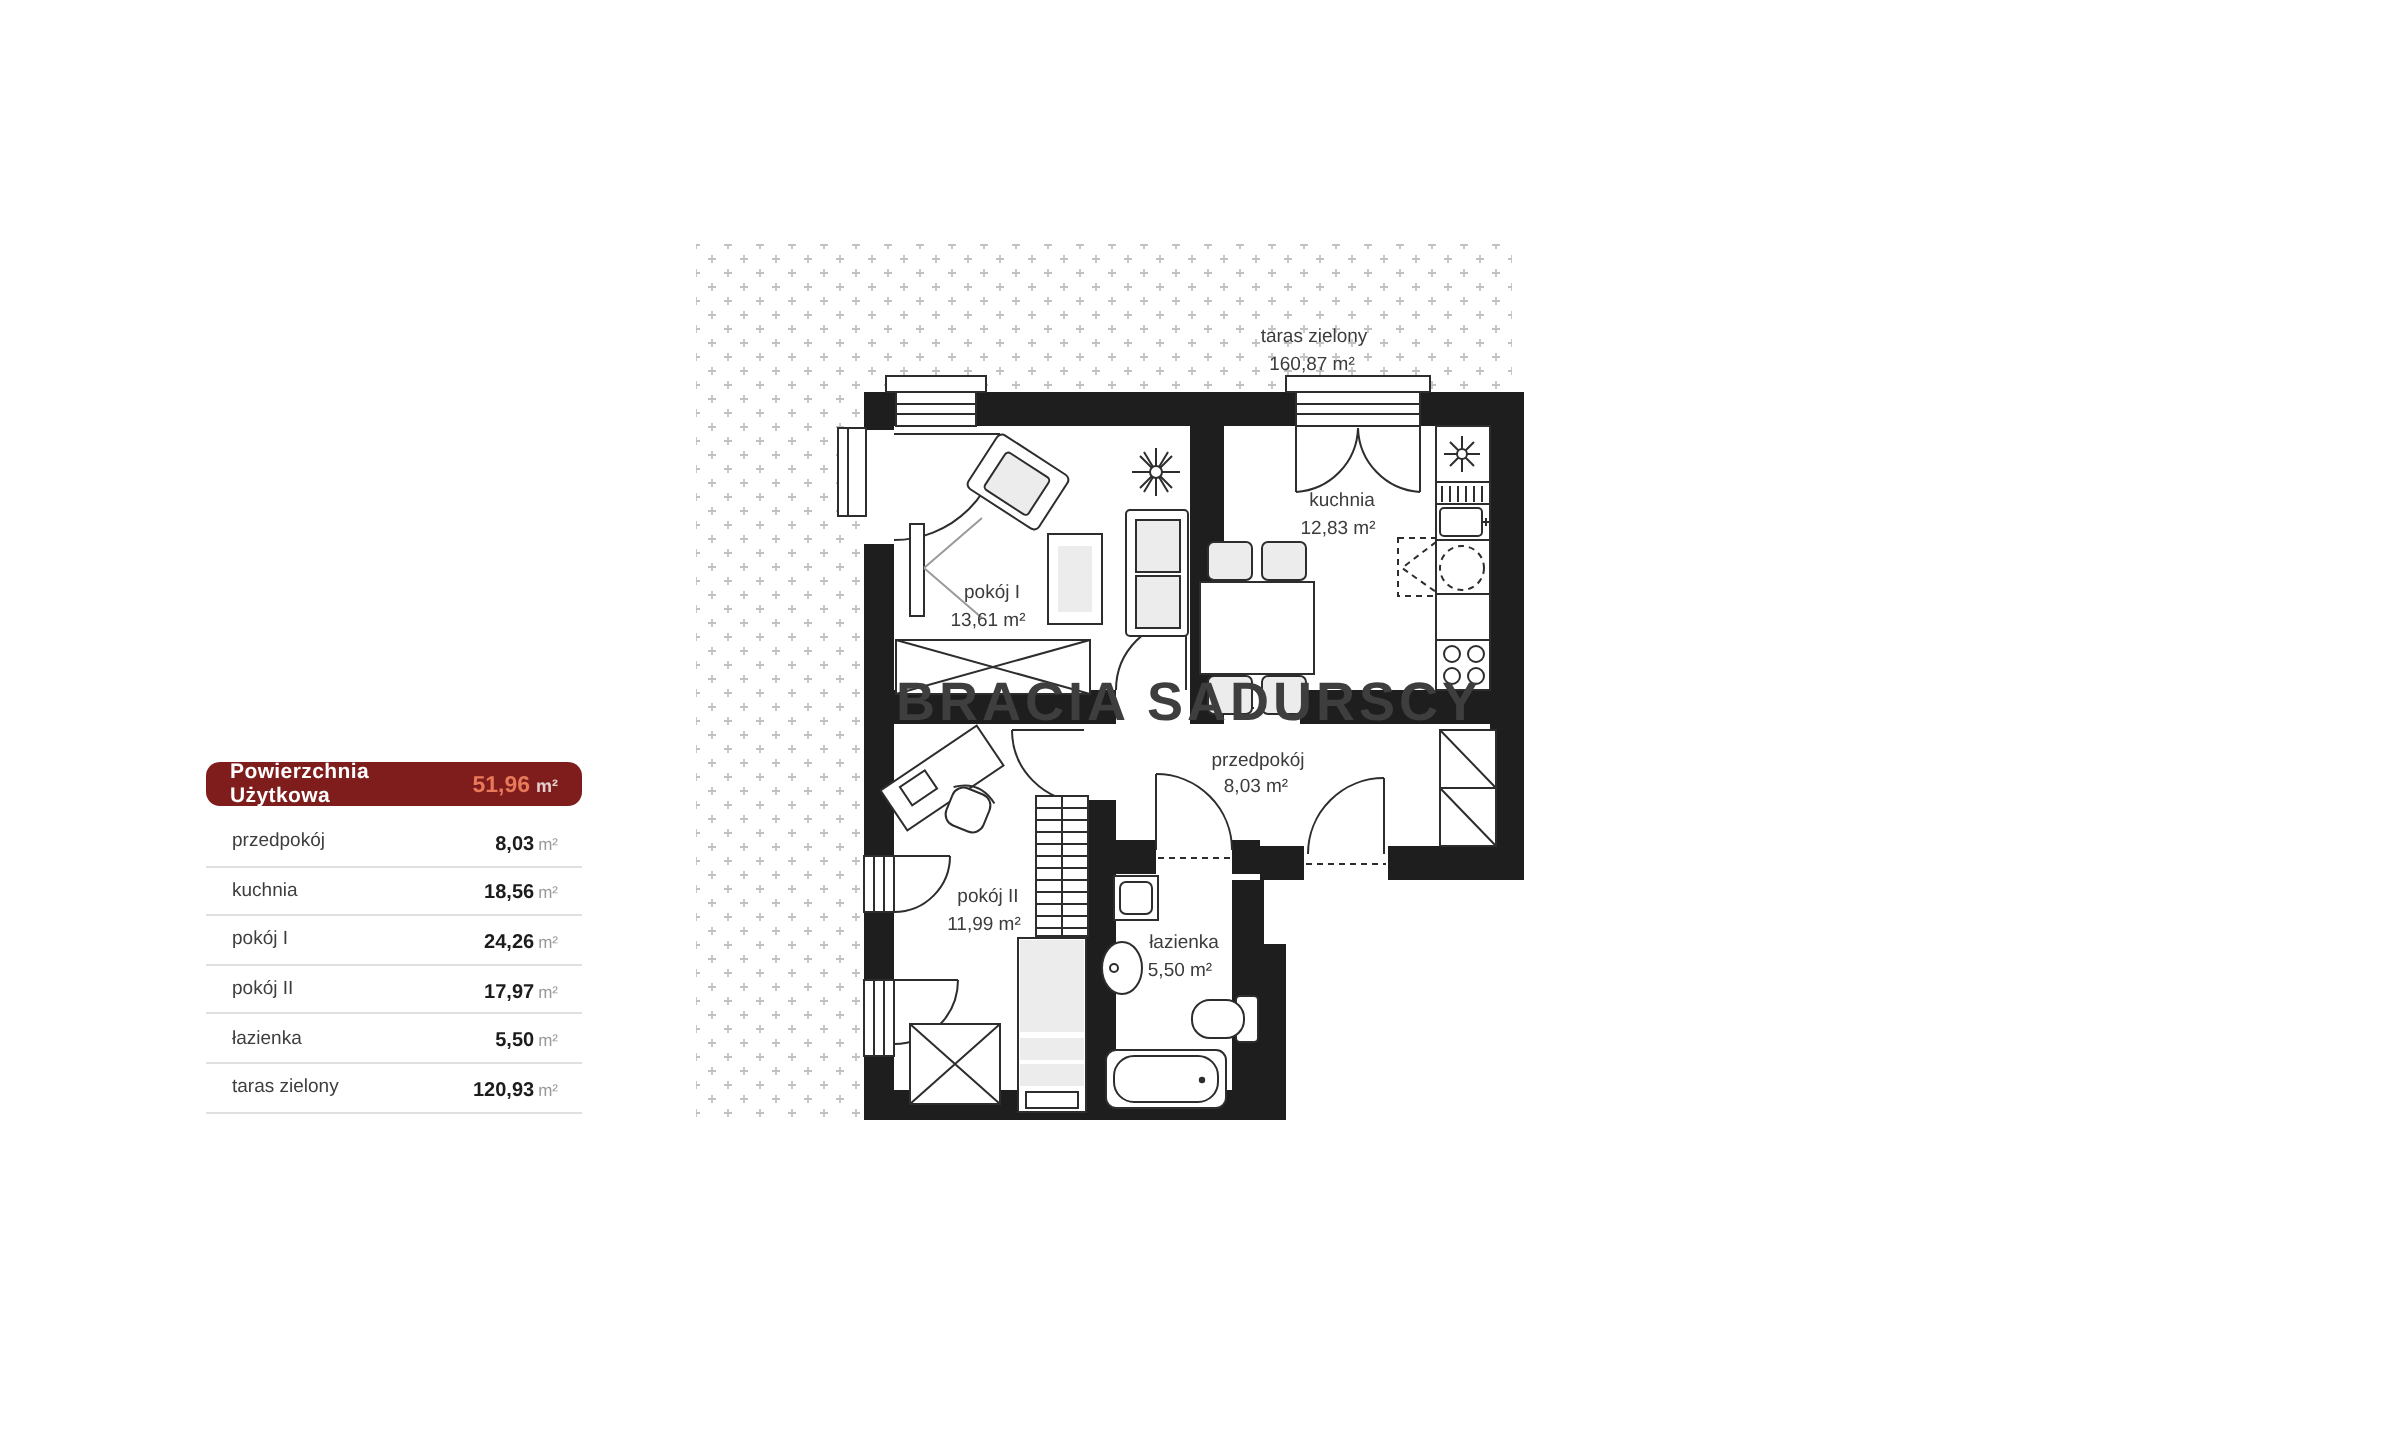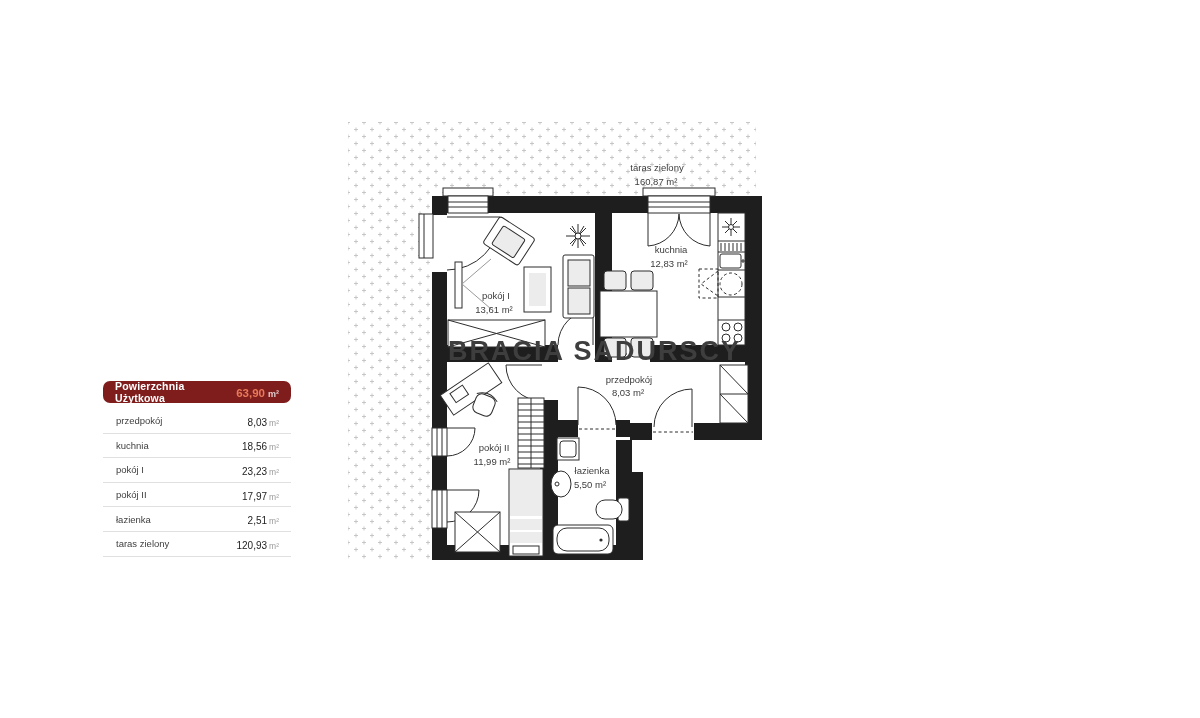--- a/index.html
+++ b/index.html
@@ -16,21 +16,21 @@
   }
   .legend-header .lbl{color:#ffffff;font-weight:bold;font-size:10.5px;letter-spacing:.2px;}
   .legend-header .num{color:#e87a5a;font-weight:bold;font-size:11.5px;}
   .legend-header .unit{color:rgba(255,255,255,.78);font-size:9px;font-weight:bold;margin-left:3px;}
   .legend-rows{margin-top:6px;}
   .lrow{
     height:24.6px;display:flex;align-items:center;justify-content:space-between;
     border-bottom:1px solid #e0e0e0;padding:0 12px 0 13px;box-sizing:border-box;
   }
   .lrow .lbl{font-size:9.5px;color:#3e3e3e;}
-  .lrow .num{font-size:10px;font-weight:normal;color:#1c1c1c;}
+  .lrow .num{font-size:10px;font-weight:bold;color:#1c1c1c;}
   .lrow .unit{font-size:8.5px;color:#9a9a9a;font-weight:normal;margin-left:2px;}
   
   .plan{position:absolute;left:340px;top:115px;width:430px;height:455px;}
   .watermark{
     position:absolute;left:448px;top:336px;width:310px;
     font-size:27px;font-weight:800;letter-spacing:2px;color:#3e3e3e;
     font-family:"Liberation Sans",sans-serif;white-space:nowrap;z-index:5;
   }
   svg text.room{font-family:"Liberation Sans",sans-serif;font-size:9.5px;fill:#3c3c3c;text-anchor:middle;}
   svg .wall{fill:#1e1e1e;stroke:none;}
@@ -41,42 +41,42 @@
   svg .lnw{fill:#ffffff;stroke:#2d2d2d;stroke-width:1;}
   svg .dash{stroke-dasharray:3 2.5;}
   svg .grayln{fill:none;stroke:#9a9a9a;stroke-width:1;}
 </style>
 </head>
 <body>
 
 <div class="legend">
   <div class="legend-header">
     <span class="lbl">Powierzchnia Użytkowa</span>
-    <span><span class="num">63,90</span><span class="unit">m²</span></span>
+    <span><span class="num">51,96</span><span class="unit">m²</span></span>
   </div>
   <div class="legend-rows">
     <div class="lrow">
       <span class="lbl">przedpokój</span>
       <span><span class="num">8,03</span><span class="unit">m²</span></span>
     </div>
     <div class="lrow">
       <span class="lbl">kuchnia</span>
       <span><span class="num">18,56</span><span class="unit">m²</span></span>
     </div>
     <div class="lrow">
       <span class="lbl">pokój I</span>
-      <span><span class="num">23,23</span><span class="unit">m²</span></span>
+      <span><span class="num">24,26</span><span class="unit">m²</span></span>
     </div>
     <div class="lrow">
       <span class="lbl">pokój II</span>
       <span><span class="num">17,97</span><span class="unit">m²</span></span>
     </div>
     <div class="lrow">
       <span class="lbl">łazienka</span>
-      <span><span class="num">2,51</span><span class="unit">m²</span></span>
+      <span><span class="num">5,50</span><span class="unit">m²</span></span>
     </div>
     <div class="lrow">
       <span class="lbl">taras zielony</span>
       <span><span class="num">120,93</span><span class="unit">m²</span></span>
     </div>
   </div>
 </div>
 
 <div class="watermark">BRACIA SADURSCY</div>
 

